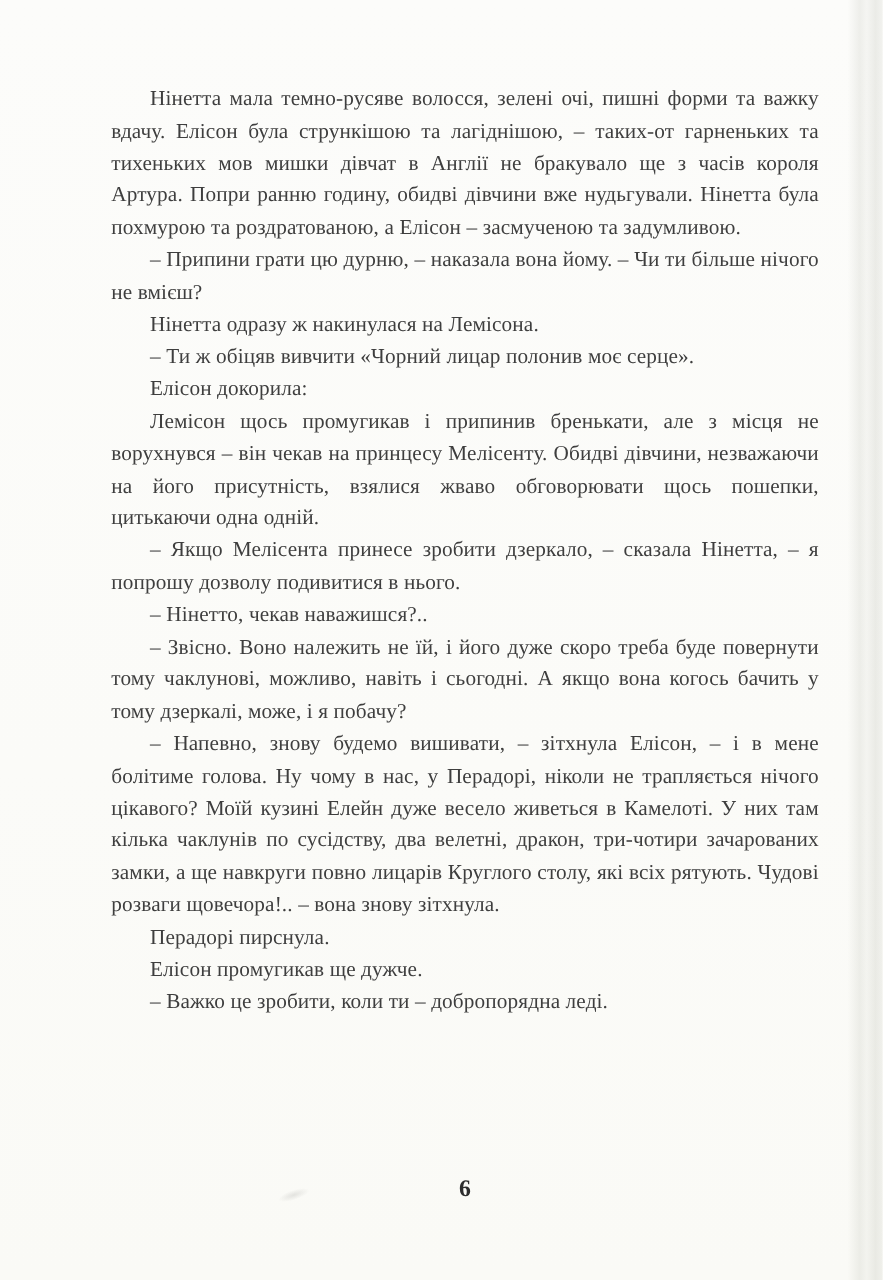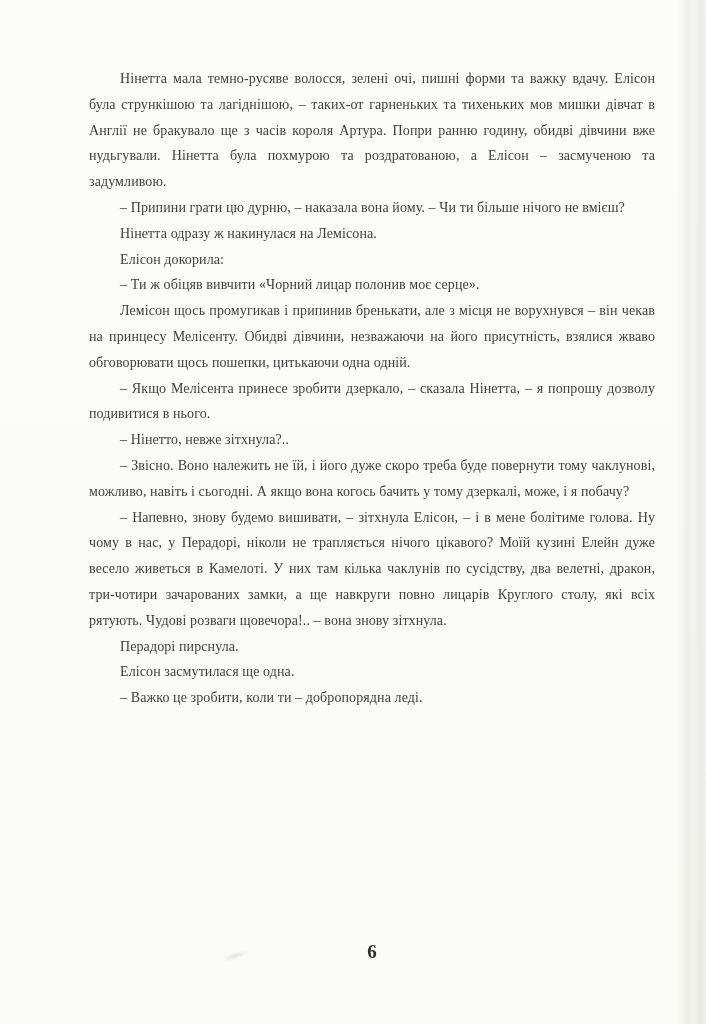--- a/index.html
+++ b/index.html
@@ -42,21 +42,21 @@
     height: 8px;
     transform: rotate(-18deg);
     border-radius: 50%;
     background: radial-gradient(ellipse at center, rgba(120,120,115,0.18) 0%, rgba(120,120,115,0) 70%);
   }
   .text-block {
     position: absolute;
     left: 89px;
     top: 66px;
     width: 566px;
-    font-size: 14px;
+    font-size: 17px;
     line-height: 25.8px;
     color: #3e3e3e;
     text-align: justify;
     letter-spacing: 0.1px;
   }
   .text-block p {
     margin: 0;
     padding: 0;
     text-indent: 31px;
   }
@@ -72,27 +72,27 @@
   }
 </style>
 </head>
 <body>
 
 <div class="scan-page">
   <div class="text-block">
       <p>Нінетта мала темно-русяве волосся, зелені очі, пишні форми та важку вдачу. Елісон була стрункішою та лагіднішою, – таких-от гарненьких та тихеньких мов мишки дівчат в Англії не бракувало ще з часів короля Артура. Попри ранню годину, обидві дівчини вже нудьгували. Нінетта була похмурою та роздратованою, а Елісон – засмученою та задумливою.</p>
       <p>– Припини грати цю дурню, – наказала вона йому. – Чи ти більше нічого не вмієш?</p>
       <p>Нінетта одразу ж накинулася на Лемісона.</p>
+      <p>– Ти ж обіцяв вивчити «Чорний лицар полонив моє серце».</p>
       <p>Елісон докорила:</p>
-      <p>– Ти ж обіцяв вивчити «Чорний лицар полонив моє серце».</p>
       <p>Лемісон щось промугикав і припинив бренькати, але з місця не ворухнувся – він чекав на принцесу Мелісенту. Обидві дівчини, незважаючи на його присутність, взялися жваво обговорювати щось пошепки, цитькаючи одна одній.</p>
       <p>– Якщо Мелісента принесе зробити дзеркало, – сказала Нінетта, – я попрошу дозволу подивитися в нього.</p>
-      <p>– Нінетто, невже зітхнула?..</p>
+      <p>– Нінетто, чекав наважишся?..</p>
       <p>– Звісно. Воно належить не їй, і його дуже скоро треба буде повернути тому чаклунові, можливо, навіть і сьогодні. А якщо вона когось бачить у тому дзеркалі, може, і я побачу?</p>
       <p>– Напевно, знову будемо вишивати, – зітхнула Елісон, – і в мене болітиме голова. Ну чому в нас, у Перадорі, ніколи не трапляється нічого цікавого? Моїй кузині Елейн дуже весело живеться в Камелоті. У них там кілька чаклунів по сусідству, два велетні, дракон, три-чотири зачарованих замки, а ще навкруги повно лицарів Круглого столу, які всіх рятують. Чудові розваги щовечора!.. – вона знову зітхнула.</p>
       <p>Перадорі пирснула.</p>
-      <p>Елісон засмутилася ще одна.</p>
+      <p>Елісон промугикав ще дужче.</p>
       <p>– Важко це зробити, коли ти – добропорядна леді.</p>
     </div>
   <div class="page-number">6</div>
   <div class="smudge"></div>
   <div class="page-edge"></div>
 </div>
 
 </body></html>

